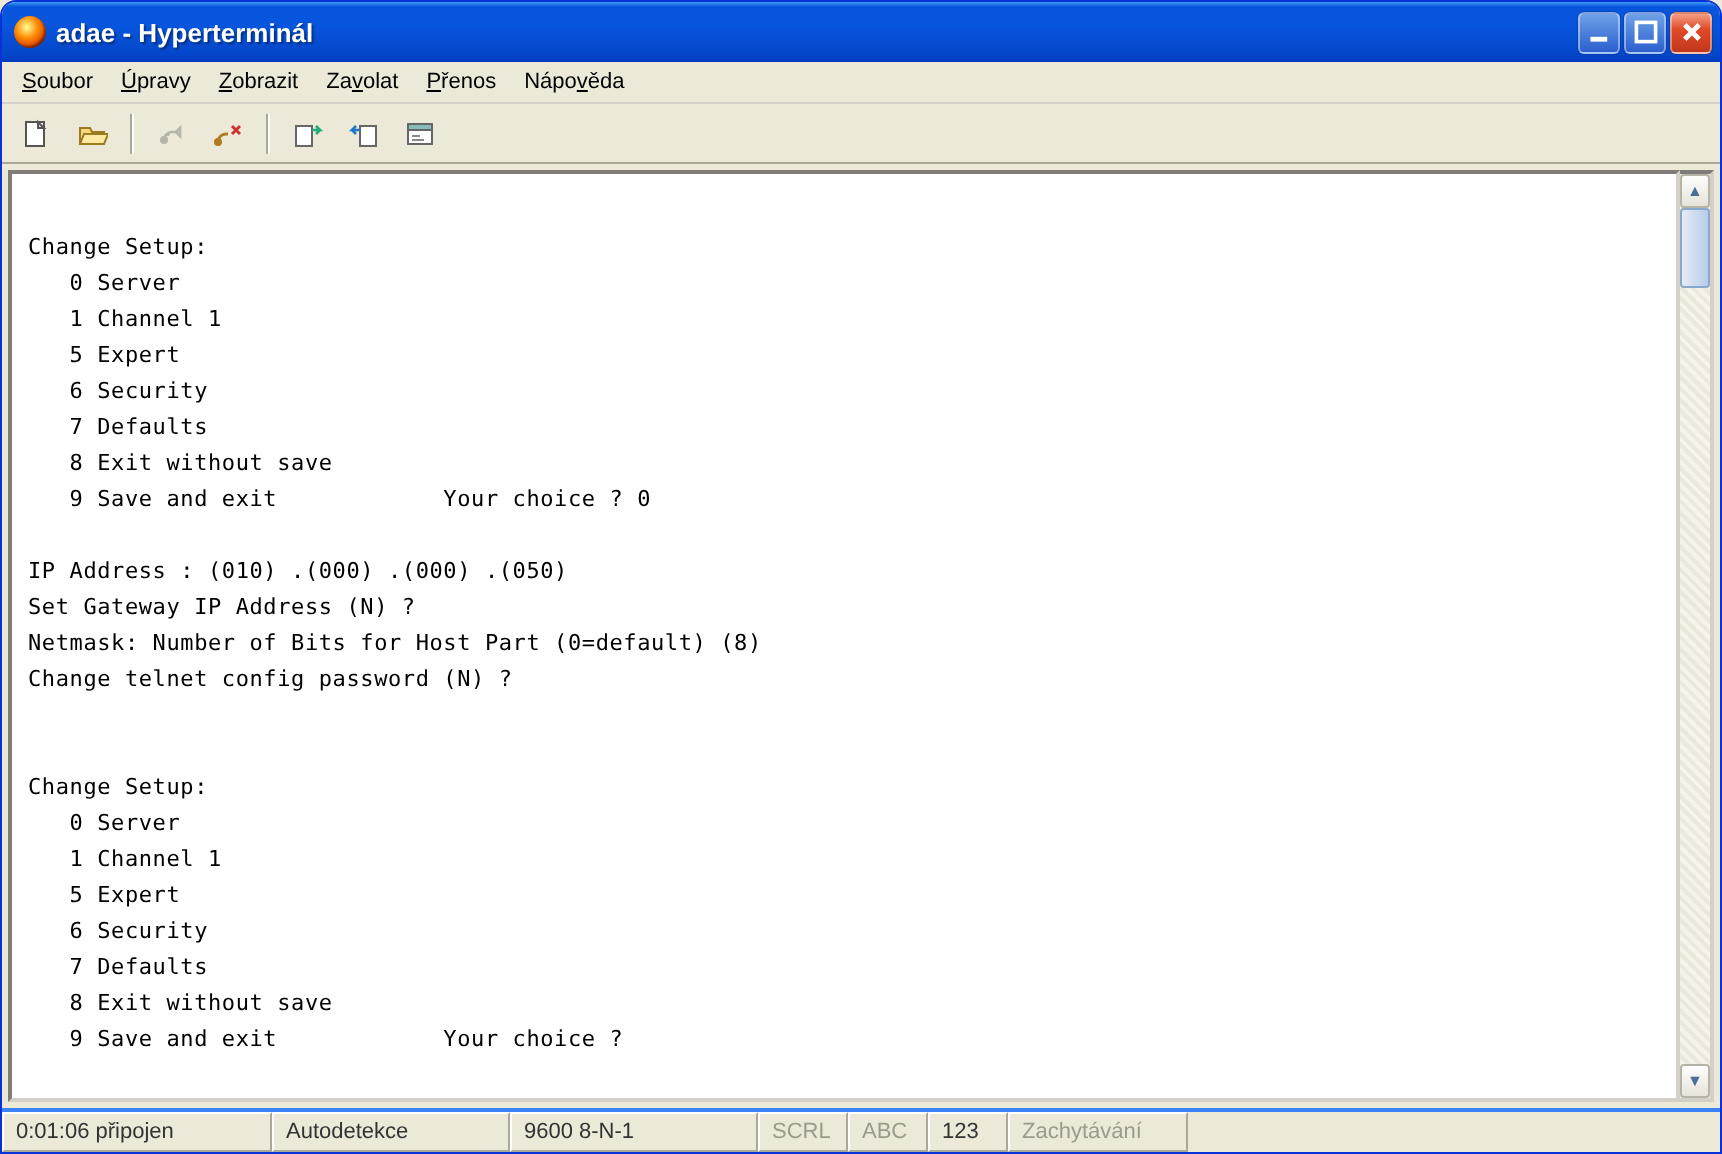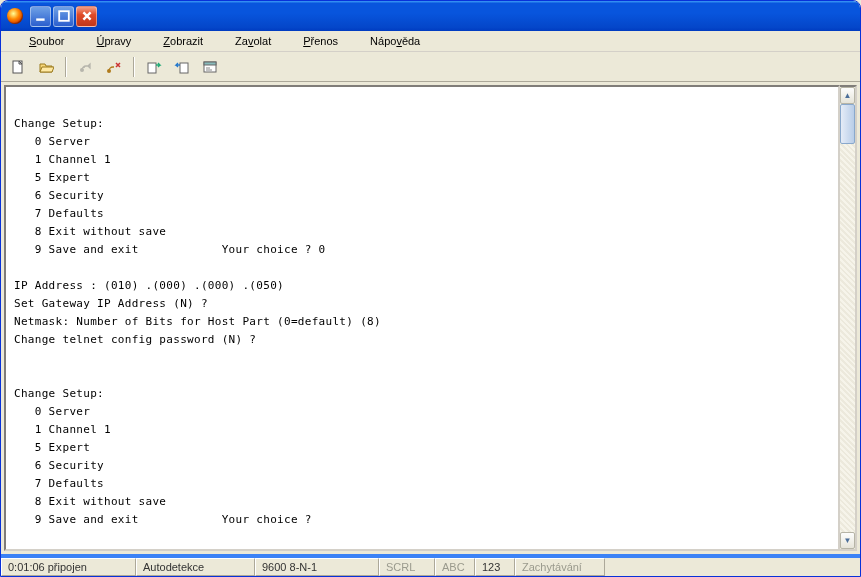--- a/index.html
+++ b/index.html
@@ -59,21 +59,20 @@
   .menubar {
     background: #ece9d8;
     padding: 2px 4px;
     border-bottom: 1px solid #d4d0c8;
     display: flex;
     gap: 2px;
   }
   .menubar .mi {
     padding: 2px 6px;
     cursor: default;
-    margin-left: 18px;
   }
   .menubar .mi .ul { text-decoration: underline; }
   .toolbar {
     background: #ece9d8;
     padding: 3px 6px;
     border-bottom: 1px solid #aca899;
     display: flex;
     align-items: center;
     gap: 6px;
     height: 30px;
@@ -122,41 +121,42 @@
   }
   .scrollbar .track { flex:1; background: repeating-linear-gradient(45deg,#f6f4ea,#f6f4ea 2px,#ece9dc 2px,#ece9dc 4px);}
   .scrollbar .thumb {
     height: 40px;
     background: linear-gradient(to right,#e5ecf7,#b8cde8);
     border:1px solid #89a8cc; border-radius:2px;
   }
   .statusbar {
     height: 22px;
     background: #ece9d8;
-    border-top: 4px solid #3b82f6;
+    border-top: 2px solid #3b82f6;
     display: flex;
     font-size: 11px;
   }
   .statusbar .cell {
     border: 1px solid #aca899;
     border-top-color: #fff;
     border-left-color: #fff;
     padding: 2px 6px;
     display: flex; align-items: center;
     color: #333;
   }
   .statusbar .cell.dim { color: #9a9a8d; }
 </style>
 </head>
 <body>
 
 <div class="window">
 
   <div class="titlebar">
     <div class="app-icon"></div>
+    <div class="title">adae - Hyperterminál</div>
     <div class="winbtn min">
       <svg viewBox="0 0 10 10">
           <rect x="1" y="7" width="7" height="2" fill="white"></rect>
         </svg>
     </div>
     <div class="winbtn max">
       <svg viewBox="0 0 10 10">
           <rect x="1" y="1" width="8" height="8" fill="none" stroke="white" stroke-width="1.5"></rect>
         </svg>
     </div>
@@ -255,19 +255,19 @@
       <div class="thumb"></div>
       <div class="track"></div>
       <div class="arrow">▼</div>
     </div>
   </div>
 
   <div class="statusbar">
     <div class="cell" style="width:135px">0:01:06 připojen</div>
     <div class="cell" style="width:119px">Autodetekce</div>
     <div class="cell" style="width:124px">9600 8-N-1</div>
-    <div class="cell dim" style="width:56px">SCRL</div>
+    <div class="cell dim" style="width:45px">SCRL</div>
     <div class="cell dim" style="width:40px">ABC</div>
     <div class="cell" style="width:40px">123</div>
     <div class="cell dim" style="width:90px">Zachytávání</div>
   </div>
 
 </div>
 
 </body></html>

